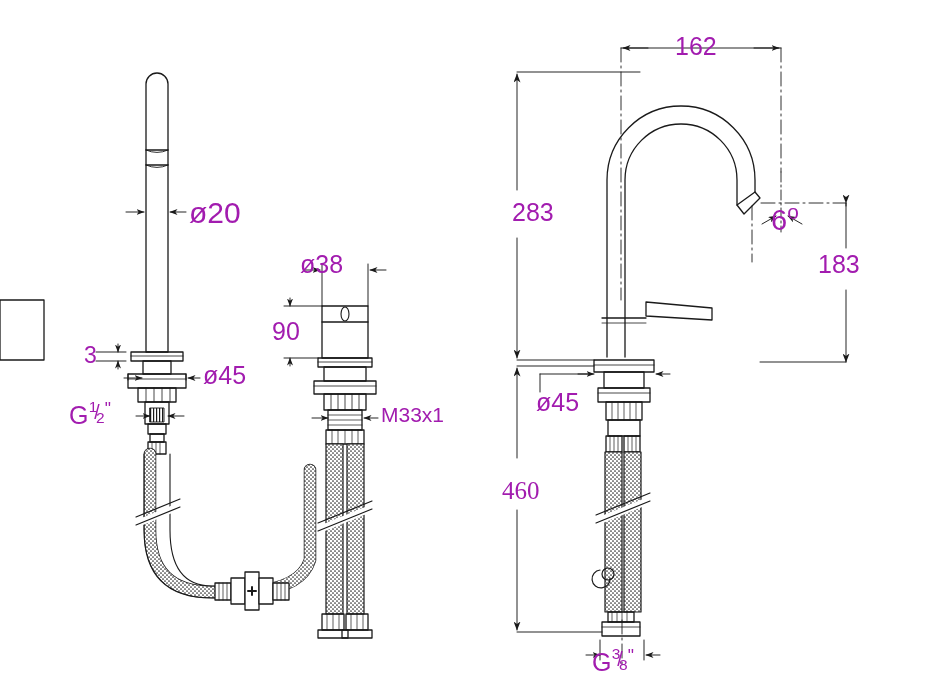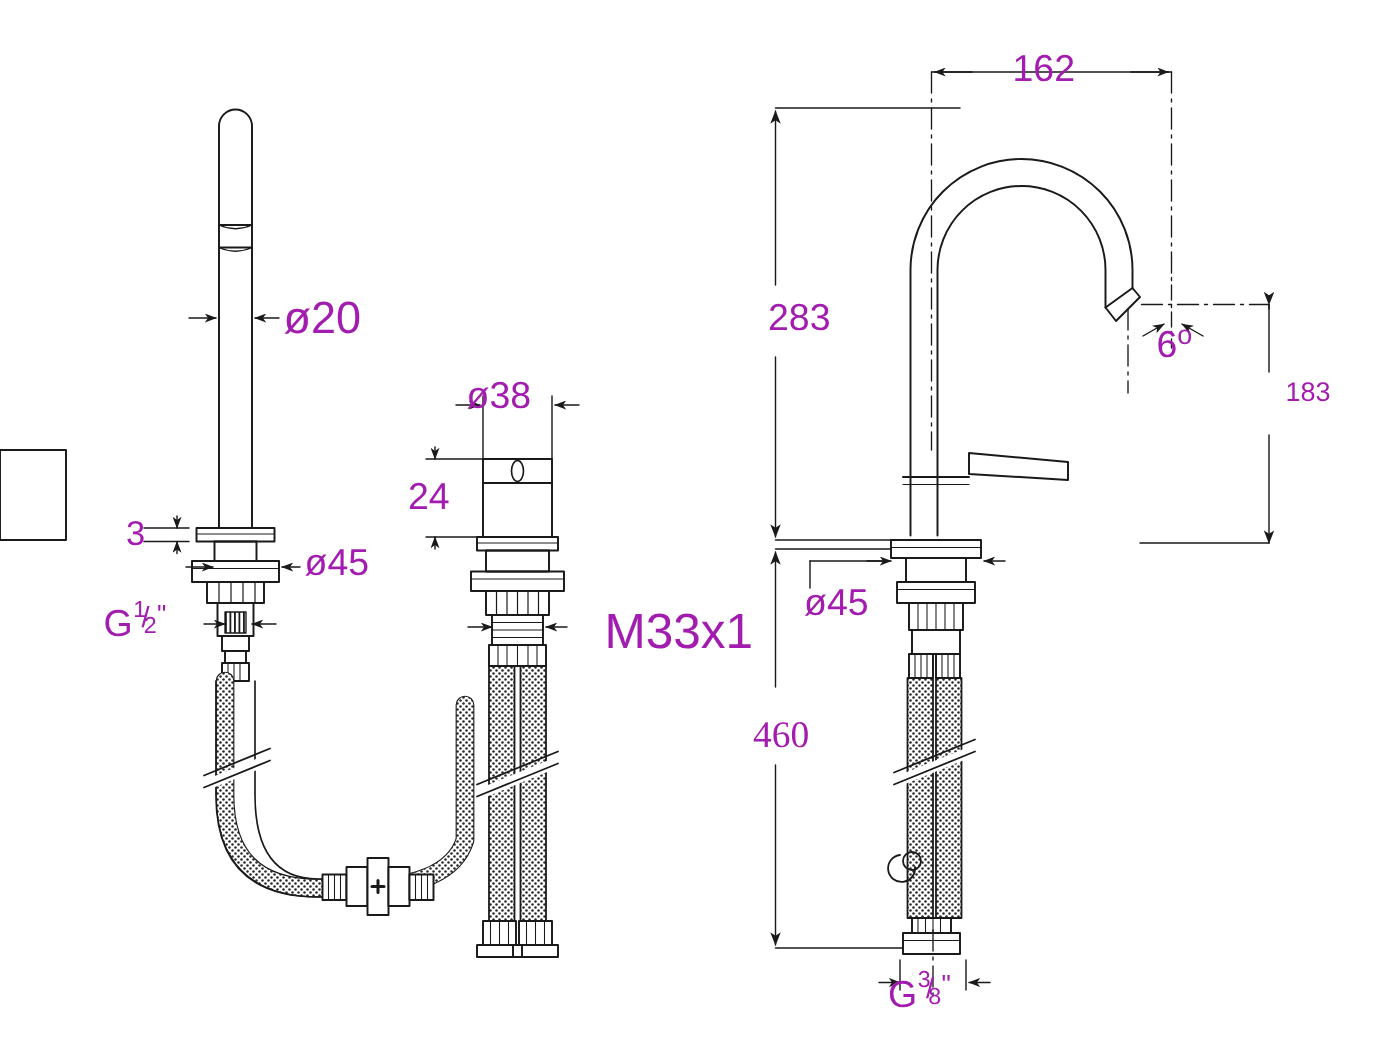--- a/index.html
+++ b/index.html
@@ -301,33 +301,33 @@
   <div class="dimtext" style="left:189px;top:198px;font-size:30px;">ø20</div>
 
   <div class="dimtext" style="left:84px;top:344px;font-size:23px;">3</div>
 
   <div class="dimtext" style="left:203px;top:363px;font-size:25px;">ø45</div>
 
   <div class="dimtext" style="left:69px;top:401px;font-size:25px;">
     <span>G</span><span class="frac"><span class="nu">1</span><span class="sl">/</span><span class="de">2</span></span><span class="qt">"</span>
   </div>
 
-  <div class="dimtext" style="left:311px;top:252px;font-size:25px;text-align:center;">ø38</div>
-
-  <div class="dimtext" style="left:272px;top:319px;font-size:25px;">24</div>
-
-  <div class="dimtext" style="left:403px;top:404px;font-size:33px;">M33x1</div>
+  <div class="dimtext" style="left:300px;top:252px;font-size:25px;text-align:center;">ø38</div>
+
+  <div class="dimtext" style="left:272px;top:319px;font-size:25px;">90</div>
+
+  <div class="dimtext" style="left:381px;top:404px;font-size:21px;">M33x1</div>
 
   <div class="dimtext" style="left:675px;top:34px;font-size:25px;">162</div>
 
   <div class="dimtext" style="left:512px;top:200px;font-size:25px;">283</div>
 
-  <div class="dimtext" style="left:818px;top:252px;font-size:18px;margin-left:39px;">183</div>
-
-  <div class="dimtext" style="left:771px;top:214px;font-size:25px;">
+  <div class="dimtext" style="left:818px;top:252px;font-size:25px;">183</div>
+
+  <div class="dimtext" style="left:771px;top:202px;font-size:29px;">
     <span>6</span><span class="deg">o</span>
   </div>
 
   <div class="dimtext" style="left:536px;top:390px;font-size:25px;">ø45</div>
 
   <div class="dimtext" style="left:502px;top:478px;font-size:25px;font-family:Liberation Serif, serif;">460</div>
 
   <div class="dimtext" style="left:592px;top:648px;font-size:25px;">
     <span>G</span><span class="frac"><span class="nu">3</span><span class="sl">/</span><span class="de">8</span></span><span class="qt">"</span>
   </div>

